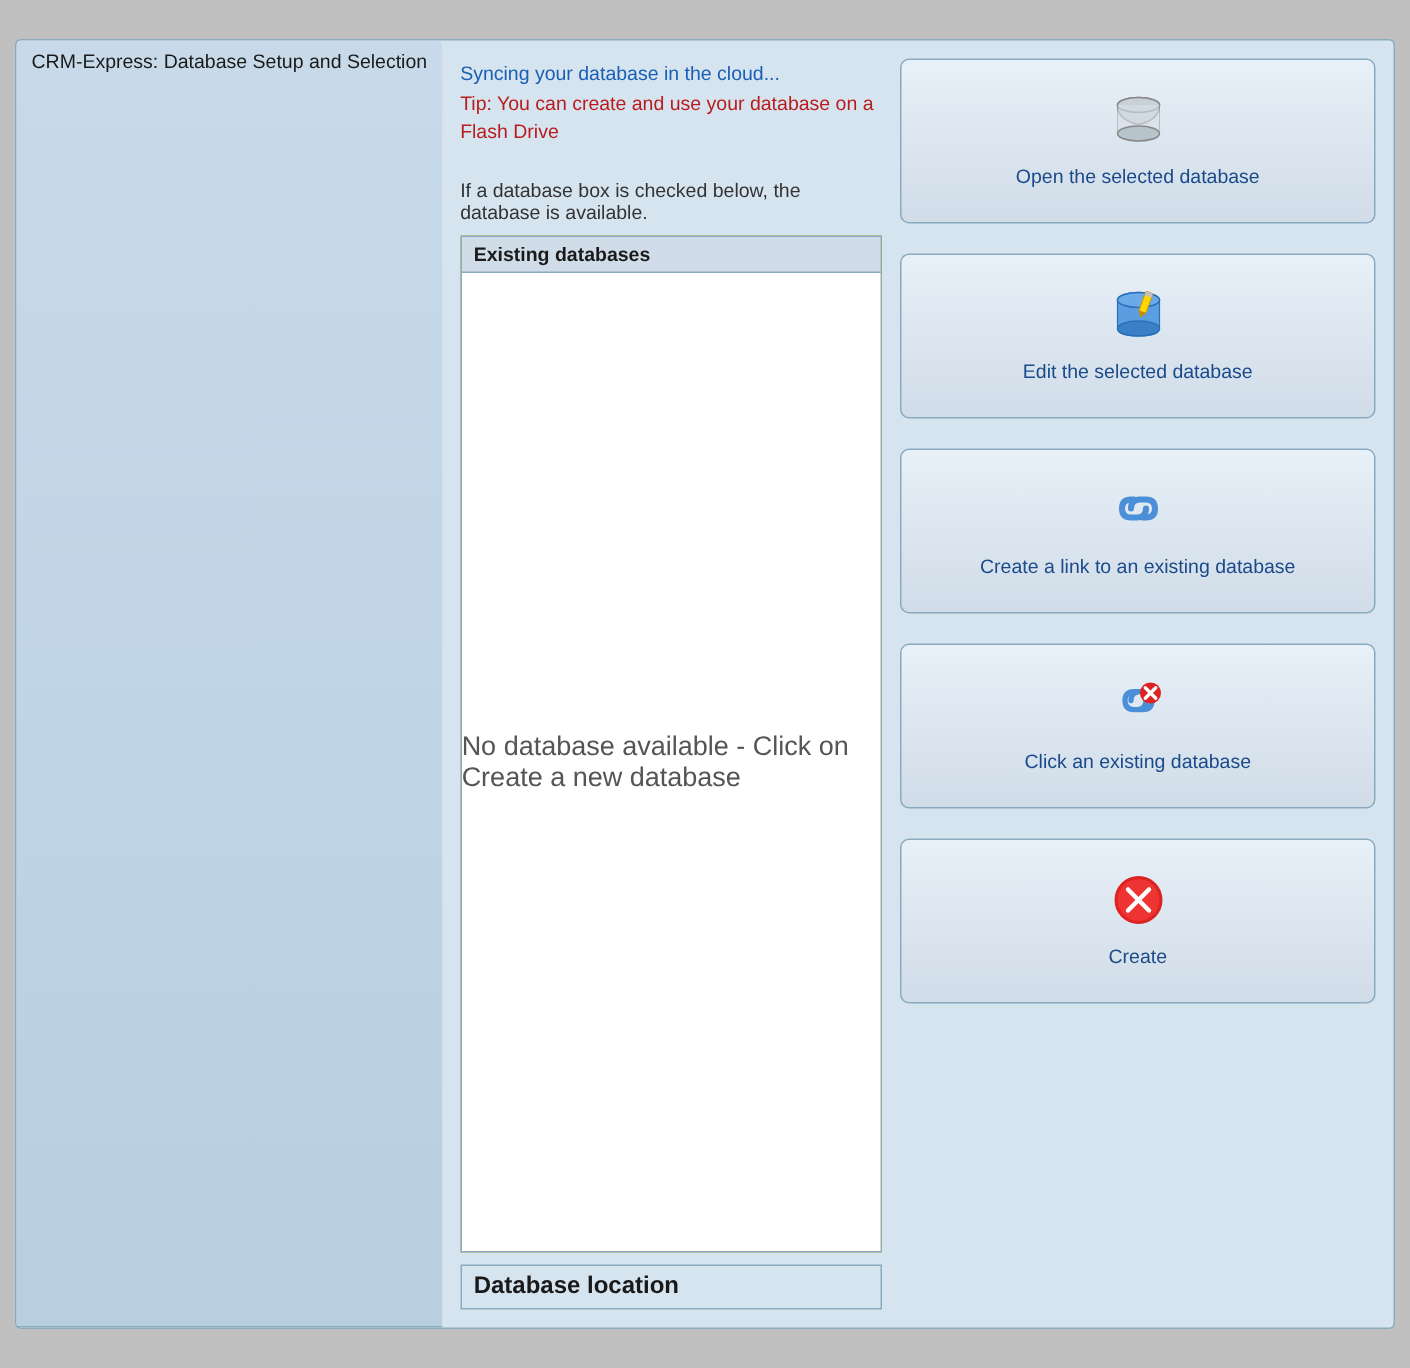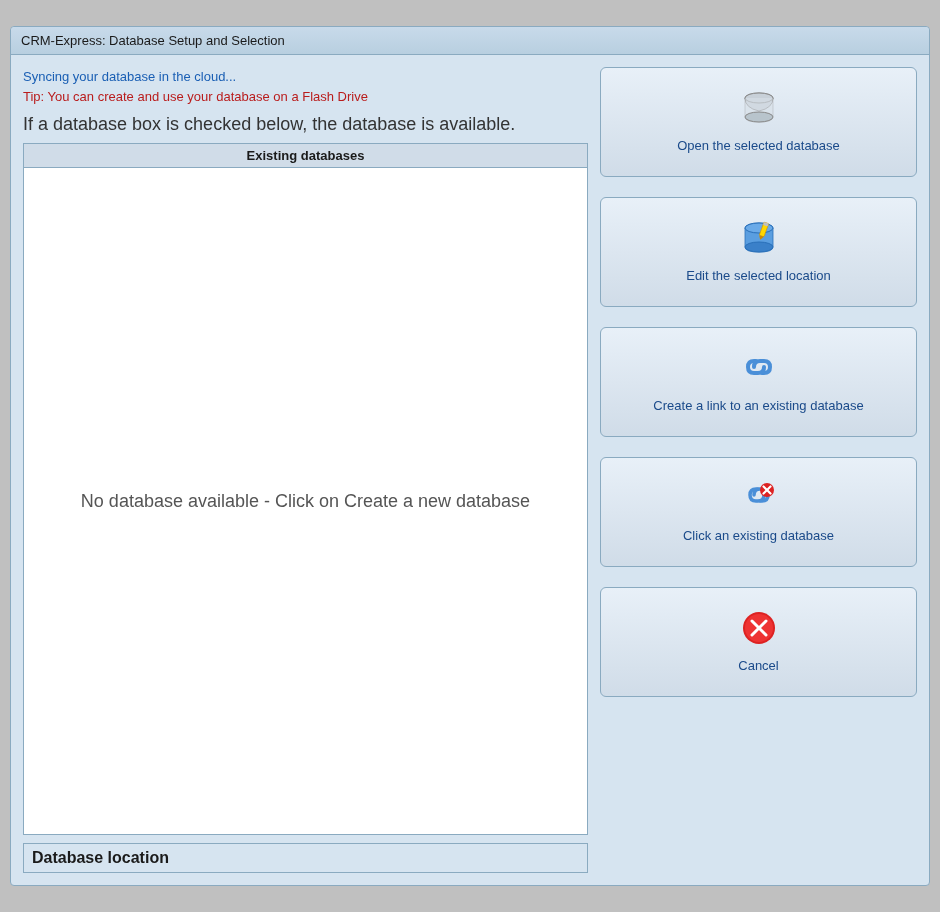--- a/index.html
+++ b/index.html
@@ -13,21 +13,20 @@
       width: 940px;
       height: 912px;
     }
     .dialog {
       background: #d6e4f0;
       border: 1px solid #8aaac0;
       border-radius: 4px;
       width: 920px;
       min-height: 860px;
       display: flex;
-      flex-direction: column;
     }
     .title-bar {
       background: linear-gradient(to bottom, #c8daea, #b8cfe0);
       border-bottom: 1px solid #8aaac0;
       padding: 6px 10px;
       font-size: 13px;
       color: #1a1a1a;
       border-radius: 4px 4px 0 0;
     }
     .dialog-body {
@@ -49,31 +48,30 @@
     .sync-text {
       color: #1a5fb4;
       font-size: 13px;
     }
     .tip-text {
       color: #b91c1c;
       font-size: 13px;
     }
     .avail-text {
       color: #333;
-      font-size: 18px;
-      margin-top: 0;
+      font-size: 13px;
+      margin-top: 13px;
     }
     .db-list-container {
       border: 1px solid #8aaac0;
       background: #eab308;
       flex: 1;
       display: flex;
       flex-direction: column;
       min-height: 560px;
-      text-align: center;
     }
     .db-list-header {
       background: #d0dce8;
       border-bottom: 1px solid #8aaac0;
       padding: 4px 8px;
       font-size: 13px;
       font-weight: bold;
       color: #1a1a1a;
     }
     .db-list-body {
@@ -175,21 +173,21 @@
             <ellipse cx="19" cy="28" rx="14" ry="5" fill="#3a80c9" stroke="#2a70b9" stroke-width="1"></ellipse>
             <ellipse cx="19" cy="9" rx="14" ry="5" fill="#6aaae8" stroke="#2a70b9" stroke-width="1"></ellipse>
 
             <g transform="translate(24,3) rotate(20)">
               <rect x="0" y="0" width="5" height="14" rx="1" fill="#ffd700" stroke="#cc8800" stroke-width="0.5"></rect>
               <polygon points="0,14 5,14 2.5,18" fill="#cc8800"></polygon>
               <rect x="0" y="0" width="5" height="3" rx="1" fill="#c0c0c0"></rect>
             </g>
           </svg>
         </span>
-        <span class="btn-label">Edit the selected location</span>
+        <span class="btn-label">Edit the selected database</span>
       </button>
 
       <button class="action-btn">
         <span class="btn-icon">
           <svg width="38" height="38" viewBox="0 0 38 38">
 
             <g transform="translate(4,8)">
               <path d="M10 10 Q10 4 16 4 L20 4 Q26 4 26 10 Q26 16 20 16 L18 16" fill="none" stroke="#4a8fd8" stroke-width="4" stroke-linecap="round"></path>
               <path d="M20 10 Q20 16 14 16 L10 16 Q4 16 4 10 Q4 4 10 4 L12 4" fill="none" stroke="#4a8fd8" stroke-width="4" stroke-linecap="round"></path>
             </g>
@@ -217,18 +215,18 @@
 
       <button class="action-btn">
         <span class="btn-icon">
           <svg width="38" height="38" viewBox="0 0 38 38">
             <circle cx="19" cy="19" r="16" fill="#dd2222"></circle>
             <circle cx="19" cy="19" r="14" fill="#ee3333"></circle>
             <line x1="12" y1="12" x2="26" y2="26" stroke="white" stroke-width="3" stroke-linecap="round"></line>
             <line x1="26" y1="12" x2="12" y2="26" stroke="white" stroke-width="3" stroke-linecap="round"></line>
           </svg>
         </span>
-        <span class="btn-label">Cancel</span>
+        <span class="btn-label">Create</span>
       </button>
 
     </div>
   </div>
 </div>
 
 </body></html>

